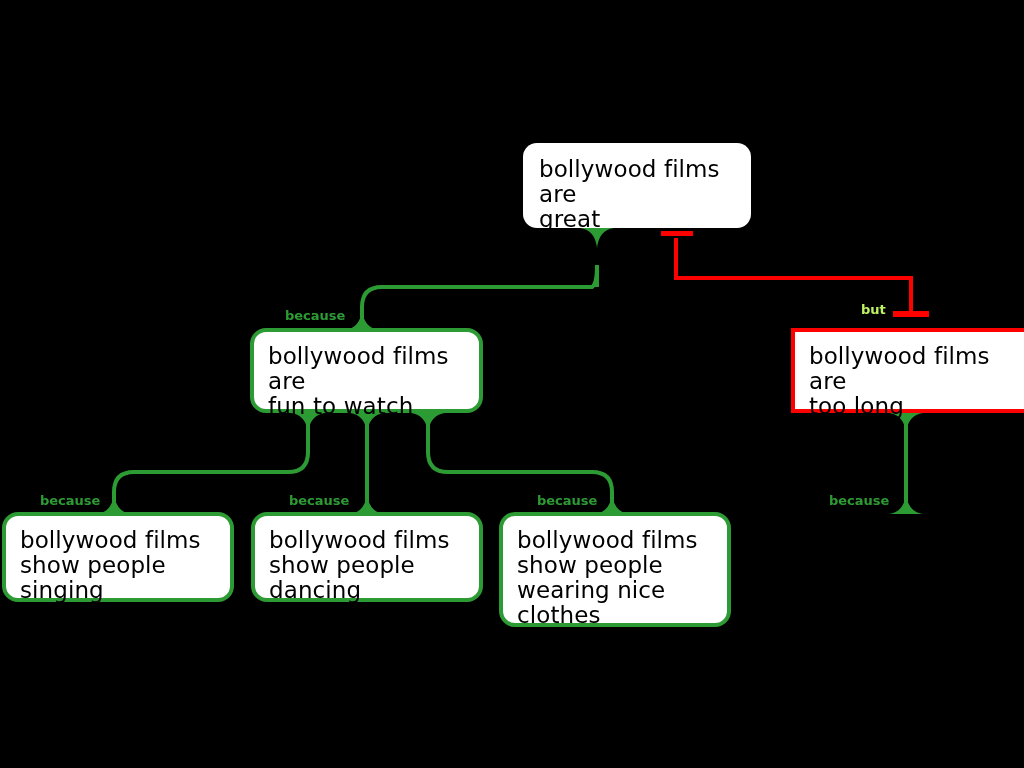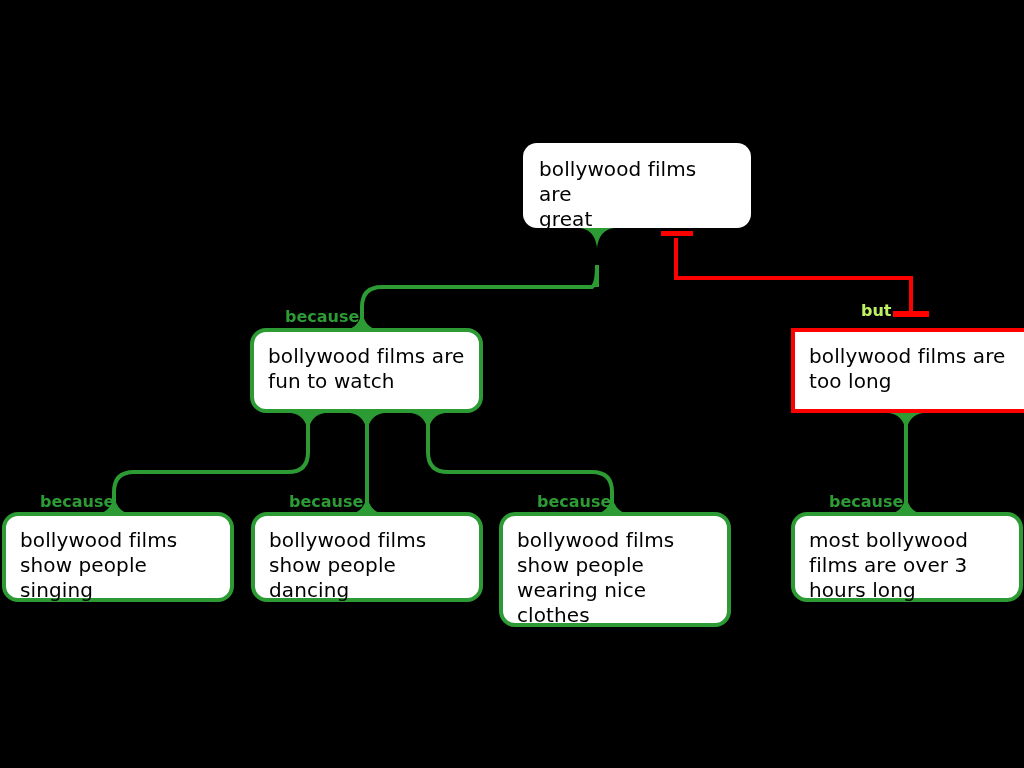--- a/index.html
+++ b/index.html
@@ -25,21 +25,21 @@
   }
   .node {
     position: absolute;
     background: #ffffff;
     box-sizing: border-box;
     display: flex;
     align-items: flex-start;
     z-index: 5;
   }
   .node-text {
-    font-size: 20px;
+    font-size: 23px;
     line-height: 25px;
     color: #000000;
     white-space: pre-line;
     letter-spacing: 0.1px;
   }
   
   .node.root {
     border-radius: 14px;
     border: none;
     padding: 14px 16px 0 16px;
@@ -51,21 +51,21 @@
     padding: 12px 14px 0 14px;
   }
   
   .node.objection {
     border: 4px solid #ff0000;
     border-radius: 0;
     padding: 12px 14px 0 14px;
   }
   .conn-label {
     position: absolute;
-    font-size: 16px;
+    font-size: 13px;
     font-weight: bold;
     line-height: 1;
     white-space: nowrap;
     z-index: 6;
   }
   .conn-label.because { color: #2d9b34; }
   .conn-label.but { color: #bef264; }
 </style>
 </head>
 <body>
@@ -130,25 +130,20 @@
 dancing</div>
   </div>
 
   <div class="node support" style="left:499px; top:512px; width:232px; height:115px;">
     <div class="node-text">bollywood films
 show people
 wearing nice
 clothes</div>
   </div>
 
-  <div class="node support" style="left:791px; top:512px; width:232px; height:90px;">
-    <div class="node-text">most bollywood
-films are over 3
-hours long</div>
-  </div>
 
   <div class="conn-label because" style="left:285px; top:309px;">because</div>
 
   <div class="conn-label but" style="left:861px; top:303px;">but</div>
 
   <div class="conn-label because" style="left:40px; top:494px;">because</div>
 
   <div class="conn-label because" style="left:289px; top:494px;">because</div>
 
   <div class="conn-label because" style="left:537px; top:494px;">because</div>

